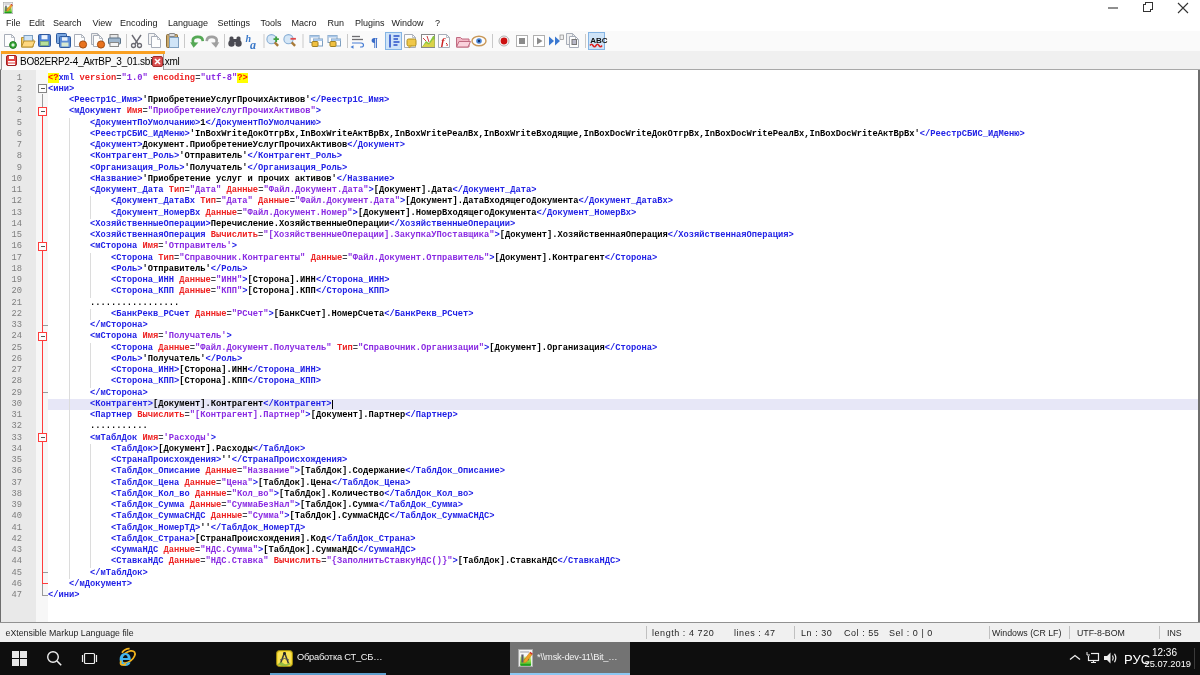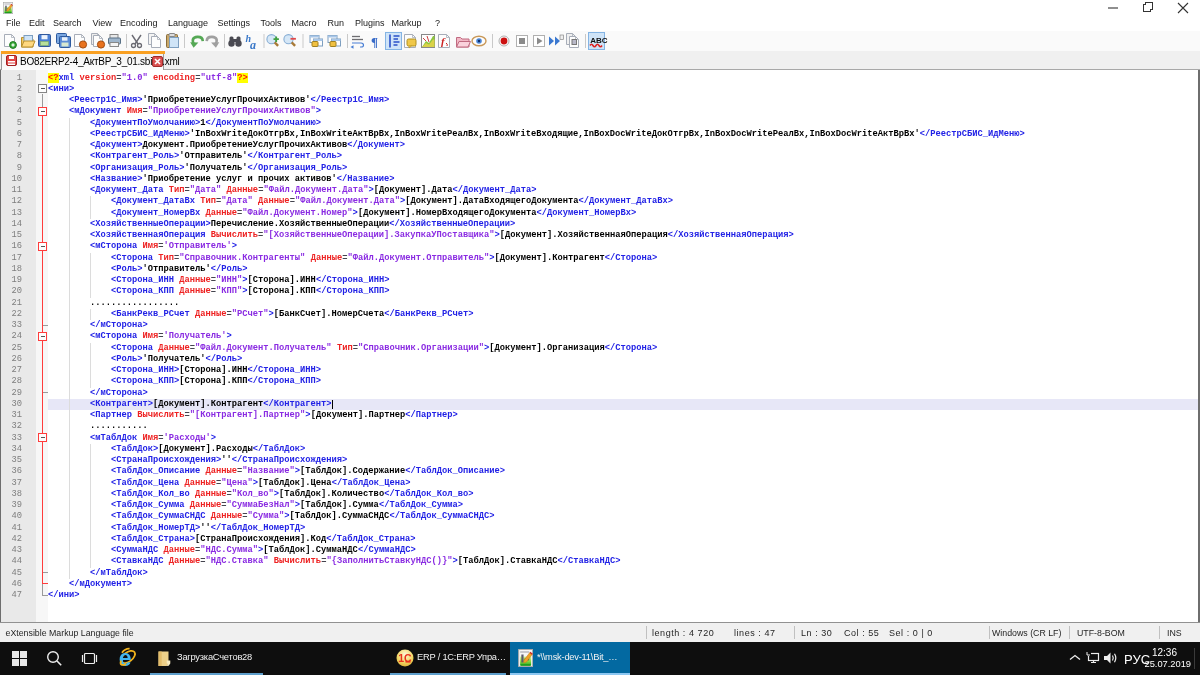--- a/index.html
+++ b/index.html
@@ -47,21 +47,21 @@
 
 #status{position:absolute;left:0;top:622px;width:100%;height:20px;background:#f0f0f0;border-top:1px solid #919191}
 #status span{position:absolute;top:5px;font-size:8.8px;color:#1f1f1f;white-space:pre}
 #status span.w{font-size:9px;letter-spacing:0.55px}
 #status .sep{position:absolute;top:3px;width:1px;height:13px;background:#c0c0c0}
 
 #task{position:absolute;left:0;top:642px;width:1200px;height:33px;background:#0e0e0e}
 .tbtn{position:absolute;top:0;height:33px}
 .tbtn .lbl{position:absolute;top:10px;font-size:9.3px;color:#f2f2f2;letter-spacing:-0.22px;white-space:pre;-webkit-font-smoothing:antialiased}
 .uline{position:absolute;bottom:0;left:0;width:100%;height:2.5px;background:#5e9fcc}
-#tb4{background:#0369a1}
+#tb4{background:#737373}
 #tb4 .uline{background:#8cc7f2}
 .trtxt{position:absolute;color:#fff;white-space:pre;-webkit-font-smoothing:antialiased}
 </style></head>
 <body>
 <div id="win">
   <div id="title">
       <svg style="position:absolute;left:3px;top:2px" width="10.2" height="12" viewBox="0 0 15 18">
         <defs>
           <linearGradient id="gnp3" x1="0" y1="0" x2="0" y2="1">
             <stop offset="0" stop-color="#d8f29a"></stop>
@@ -94,21 +94,21 @@
       <span style="left:29px">Edit</span>
       <span style="left:53px">Search</span>
       <span style="left:92.5px">View</span>
       <span style="left:120px">Encoding</span>
       <span style="left:168px">Language</span>
       <span style="left:217.5px">Settings</span>
       <span style="left:260.5px">Tools</span>
       <span style="left:291.5px">Macro</span>
       <span style="left:327.5px">Run</span>
       <span style="left:355px">Plugins</span>
-      <span style="left:391.5px">Markup</span>
+      <span style="left:391.5px">Window</span>
       <span style="left:435px">?</span>
     </div>
   <div id="tool"><svg width="610" height="20">
         <path d="M 4.5 3.5 h 7.0 l 3 3 v 9.0 h -10.0 z" fill="#fdfdfd" stroke="#a7adb8" stroke-width="1"></path>
         <path d="M 11.5 3.5 l 0 3 l 3 0" fill="none" stroke="#a7adb8" stroke-width="0.8"></path>
         <circle cx="13" cy="14" r="3.4" fill="#3aaa3a" stroke="#1c7a1c"></circle>
         <rect x="11.4" y="13.4" width="3.2" height="1.2" fill="#fff"></rect>
         <rect x="12.4" y="12.4" width="1.2" height="3.2" fill="#fff"></rect>
         <path d="M21.5 6.5 h4 l1.5 1.5 h6 v8 h-11.5 z" fill="#f5c95c" stroke="#b98f2d"></path>
         <rect x="24" y="4.5" width="8.5" height="6" fill="#cfe4f7" stroke="#7d9ebf"></rect>
@@ -364,43 +364,30 @@
     <svg style="position:absolute;left:81px;top:9px" width="17" height="15">
       <rect x="3.5" y="2.5" width="10" height="10" fill="none" stroke="#ededed" stroke-width="1.2" rx="1"></rect>
       <path d="M1.5 4 v7 M15.5 4 v7" stroke="#ededed" stroke-width="1.2" fill="none"></path>
     </svg>
     <svg style="position:absolute;left:119px;top:4px" width="20" height="22">
       <ellipse cx="9" cy="11" rx="8.2" ry="4.6" fill="none" stroke="#f2b41e" stroke-width="1.8" transform="rotate(-38 9 11)"></ellipse>
       <text x="-0.2" y="20" font-family="Liberation Sans" font-size="23px" font-weight="bold" fill="#41b6f0">e</text>
       <path d="M 3.0 6.8 q 3.0 -4.4 7.6 -4.1" fill="none" stroke="#f2b41e" stroke-width="1.8"></path>
       <path d="M 2.2 14.6 q -1.4 3.2 0.2 4.0 q 1.7 0.9 4.6 -0.4" fill="none" stroke="#f2b41e" stroke-width="1.8"></path>
     </svg>
-    <div class="tbtn" id="tb1" style="left:150px;width:113px">
-      <svg style="position:absolute;left:8px;top:9px" width="13" height="16">
-        <path d="M0.5 0.5 h10 v12.5 l-1.8 2 h-8.2 z" fill="#edd089"></path>
-        <path d="M0.5 0.5 h3.2 v14.5 h-3.2 z" fill="#e2bc6a"></path>
-        <path d="M8.7 9.5 h3.6 v3 l-1.6 2.2 l-2 0.3 l1.3 -2 l-1.3 -0.8 z" fill="#f7ecc4"></path>
+    <div class="tbtn" id="tb2" style="left:270px;width:116px">
+      <svg style="position:absolute;left:6px;top:8px" width="17" height="17">
+        <rect x="0.5" y="0.5" width="16" height="16" rx="3" fill="#f2d22e" stroke="#9a8a10"></rect>
+        <rect x="2" y="2" width="13" height="13" rx="2" fill="#fbe968" opacity="0.7"></rect>
+        <path d="M8.5 2.5 l-4 11 M8.5 2.5 l4 11" stroke="#3a3a3a" stroke-width="1.5" fill="none"></path>
+        <circle cx="8.5" cy="3.5" r="1.4" fill="#222"></circle>
+        <path d="M4 10 q4.5 -3 9 0" stroke="#555" stroke-width="1" fill="none"></path>
+        <path d="M2.5 13.5 q3 -2.5 5 0 q3 2 6.5 -1 l0.5 2 q-6 3 -12.5 0.5 z" fill="#8cb83f" opacity="0.9"></path>
       </svg>
-      <span class="lbl" style="left:27px">ЗагрузкаСчетов28</span>
-      <div class="uline"></div>
-    </div>
-    <div class="tbtn" id="tb3" style="left:390px;width:116px">
-      <svg style="position:absolute;left:6px;top:7px" width="18" height="18">
-        <defs>
-          <radialGradient id="gold" cx="0.5" cy="0.3" r="0.8">
-            <stop offset="0" stop-color="#fdf6d8"></stop>
-            <stop offset="0.55" stop-color="#f3d868"></stop>
-            <stop offset="1" stop-color="#d8a828"></stop>
-          </radialGradient>
-        </defs>
-        <circle cx="9" cy="9" r="8.5" fill="url(#gold)"></circle>
-        <text x="2.2" y="13" font-family="Liberation Sans" font-size="10.5" font-weight="bold" fill="#e8321e">1С</text>
-        <path d="M9.5 12 h5 v1.6 h-5 z" fill="#e8321e"></path>
-      </svg>
-      <span class="lbl" style="left:27px">ERP / 1C:ERP Упра…</span>
+      <span class="lbl" style="left:27px">Обработка СТ_СБ…</span>
       <div class="uline"></div>
     </div>
     <div class="tbtn" id="tb4" style="left:510px;width:120px">
       <svg style="position:absolute;left:8px;top:7px" width="15.3" height="18" viewBox="0 0 15 18">
         <defs>
           <linearGradient id="gnp8" x1="0" y1="0" x2="0" y2="1">
             <stop offset="0" stop-color="#d8f29a"></stop>
             <stop offset="0.55" stop-color="#86d83e"></stop>
             <stop offset="1" stop-color="#22aa22"></stop>
           </linearGradient>

